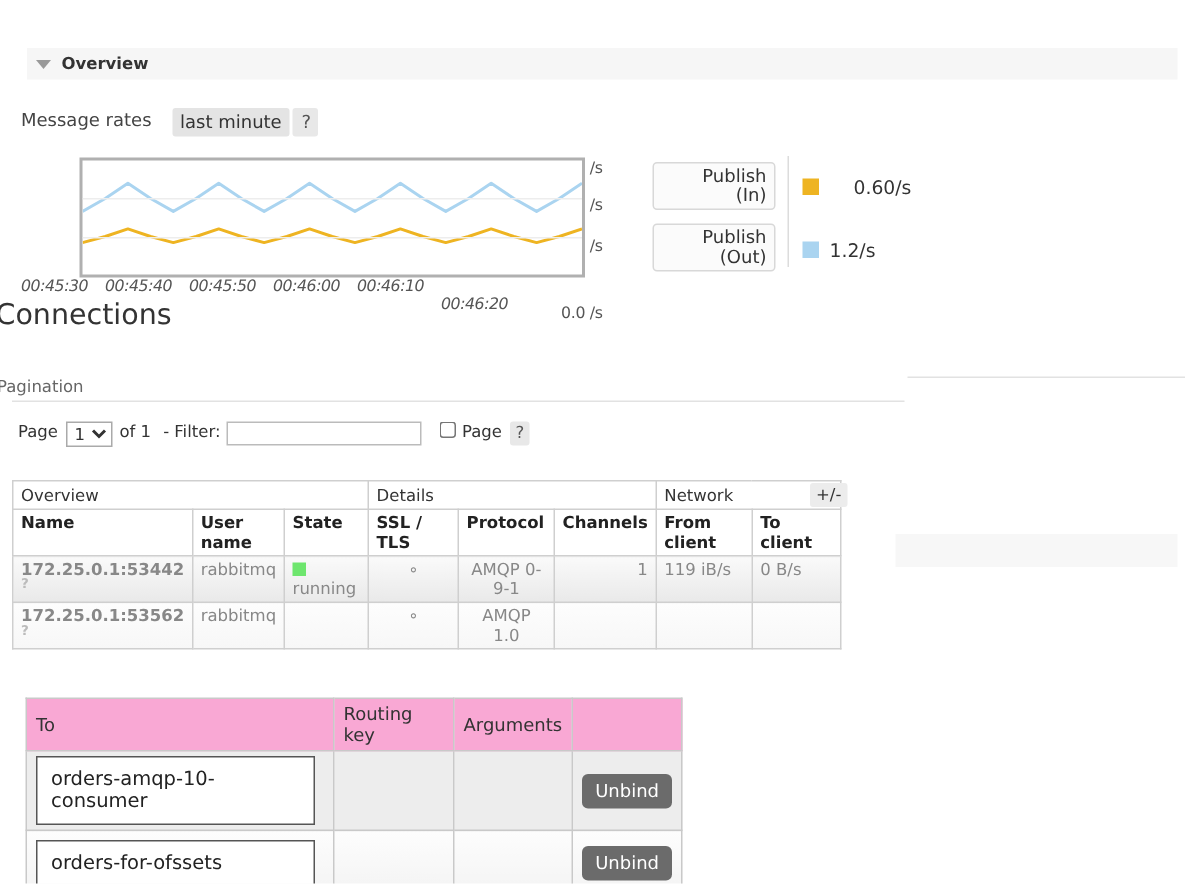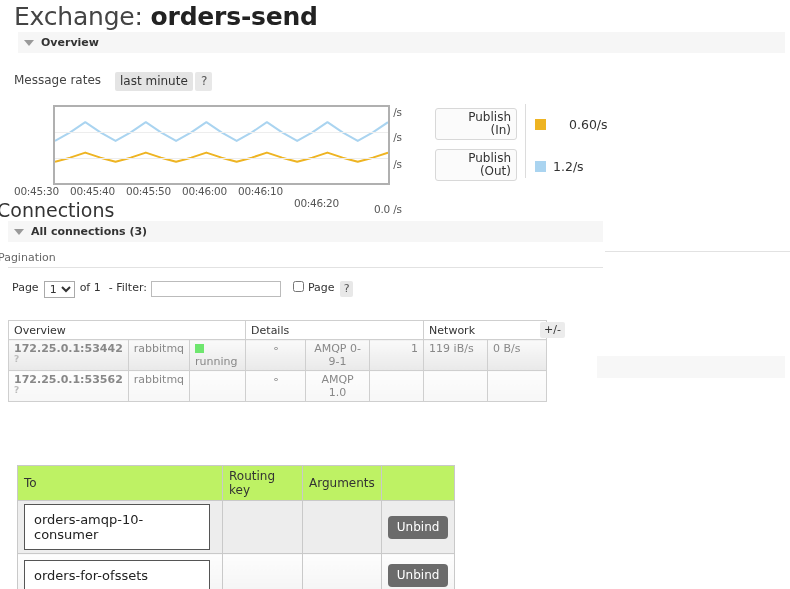--- a/index.html
+++ b/index.html
@@ -58,21 +58,21 @@
     border: 2px solid #b0b0b0;
     background: #fff;
     overflow: hidden;
   }
   .ylab {
     position: absolute; right: 0; font-size: 10.5px; color: #555;
     width: 46px; letter-spacing: -0.2px;
   }
   .xlab {
     position: absolute; font-size: 10.5px; color: #555;
-    letter-spacing: -0.3px; white-space: nowrap;
+    letter-spacing: -0.3px; white-space: nowrap; font-style: italic;
   }
   .gridline { position: absolute; left:0; right:0; height:1px; background:#ededed; }
 
   
   .legend-btn {
     position: absolute;
     width: 82px; height: 32px;
     border: 1px solid #d8d8d8; border-radius: 3px;
     background: #fbfbfb;
     font-size: 12px; color: #333;
@@ -158,44 +158,40 @@
     position: absolute; left: 17px; top: 465px;
     border-collapse: collapse; font-size: 12px;
     table-layout: fixed; background:#fff;
   }
   .bind-table th, .bind-table td {
     border: 1px solid #c9c9c9;
     text-align: left; font-weight: normal;
     padding: 3px 6px; vertical-align: middle;
     color:#333;
   }
-  .bind-table thead th { height: 22px; background:#bef264; }
+  .bind-table thead th { height: 22px; background:#f9a8d4; }
   .bind-table tbody tr.r1 td { background: #ededed; }
   .bind-table tbody tr.r2 td { background: linear-gradient(#fdfdfd,#f3f3f3); }
   .bind-table tbody td { height: 44px; }
   .qname-box {
     display:block; border:1px solid #555; background:#fff;
     padding: 7px 9px; font-size:13px; color:#222; width: 186px;
   }
   .unbind-btn {
     display:inline-block; background:#6b6b6b; color:#fff;
     border:none; border-radius:4px; font-size:12px;
     padding: 4px 9px 5px 9px;
     font-family: "DejaVu Sans", sans-serif;
   }
 </style>
 </head>
 <body>
 
 <div id="root">
 
-  <div class="page-title">
-    <span>Exchange:</span>
-    <b>orders-send</b>
-  </div>
 
   <div class="section-bar" style="left:18px; top:32px; width:767px;">
     <span class="tri"></span>
     <span>Overview</span>
   </div>
 
   <div class="mr-label">Message rates</div>
   <div class="pill" style="left:115px;">last minute</div>
   <div class="pill small" style="left:195px;">?</div>
 
@@ -232,24 +228,20 @@
   </div>
   <div class="legend-sep"></div>
 
   <div class="swatch" style="left:535px; top:119px; background:#eeb422;"></div>
   <div class="legend-val" style="left:553px; top:117px;margin-left:16px;">0.60/s</div>
   <div class="swatch" style="left:535px; top:161px; background:#aad4f0;"></div>
   <div class="legend-val" style="left:553px; top:159px;">1.2/s</div>
 
   <div class="big-heading" style="left:-3px; top:199px;">Connections</div>
 
-  <div class="section-bar" style="left:8px; top:221px; width:595px;">
-    <span class="tri"></span>
-    <span>All connections (3)</span>
-  </div>
 
   <div class="pag-label" style="left:-2px; top:251px;">Pagination</div>
   <div class="pag-rule" style="left:8px; top:267px; width:595px;"></div>
   <div class="pag-rule" style="left:605px; top:251px; width:185px;"></div>
 
   <div class="pag-row">
     <span>Page</span>
     <select><option>1</option></select>
     <span>of 1</span>
     <span style="margin-left:8px;">- Filter:</span>
@@ -269,20 +261,30 @@
         <col style="width:54px">
       <col style="width:64px">
         <col style="width:59px">
     </colgroup>
     <tbody>
       <tr class="grp">
         <td colspan="3">Overview</td>
         <td colspan="3">Details</td>
         <td colspan="2">Network</td>
       </tr>
+      <tr class="hdr">
+        <th>Name</th>
+        <th>User name</th>
+        <th>State</th>
+        <th>SSL / TLS</th>
+        <th>Protocol</th>
+        <th>Channels</th>
+        <th>From client</th>
+        <th>To client</th>
+      </tr>
       <tr class="datarow">
         <td class="name">
           <span>172.25.0.1:53442</span>
           <span class="name-q">?</span>
         </td>
         <td>rabbitmq</td>
         <td><span class="gsq"></span><span>running</span></td>
         <td class="ctr">∘</td>
         <td class="ctr">AMQP 0-9-1</td>
         <td class="num">1</td>

